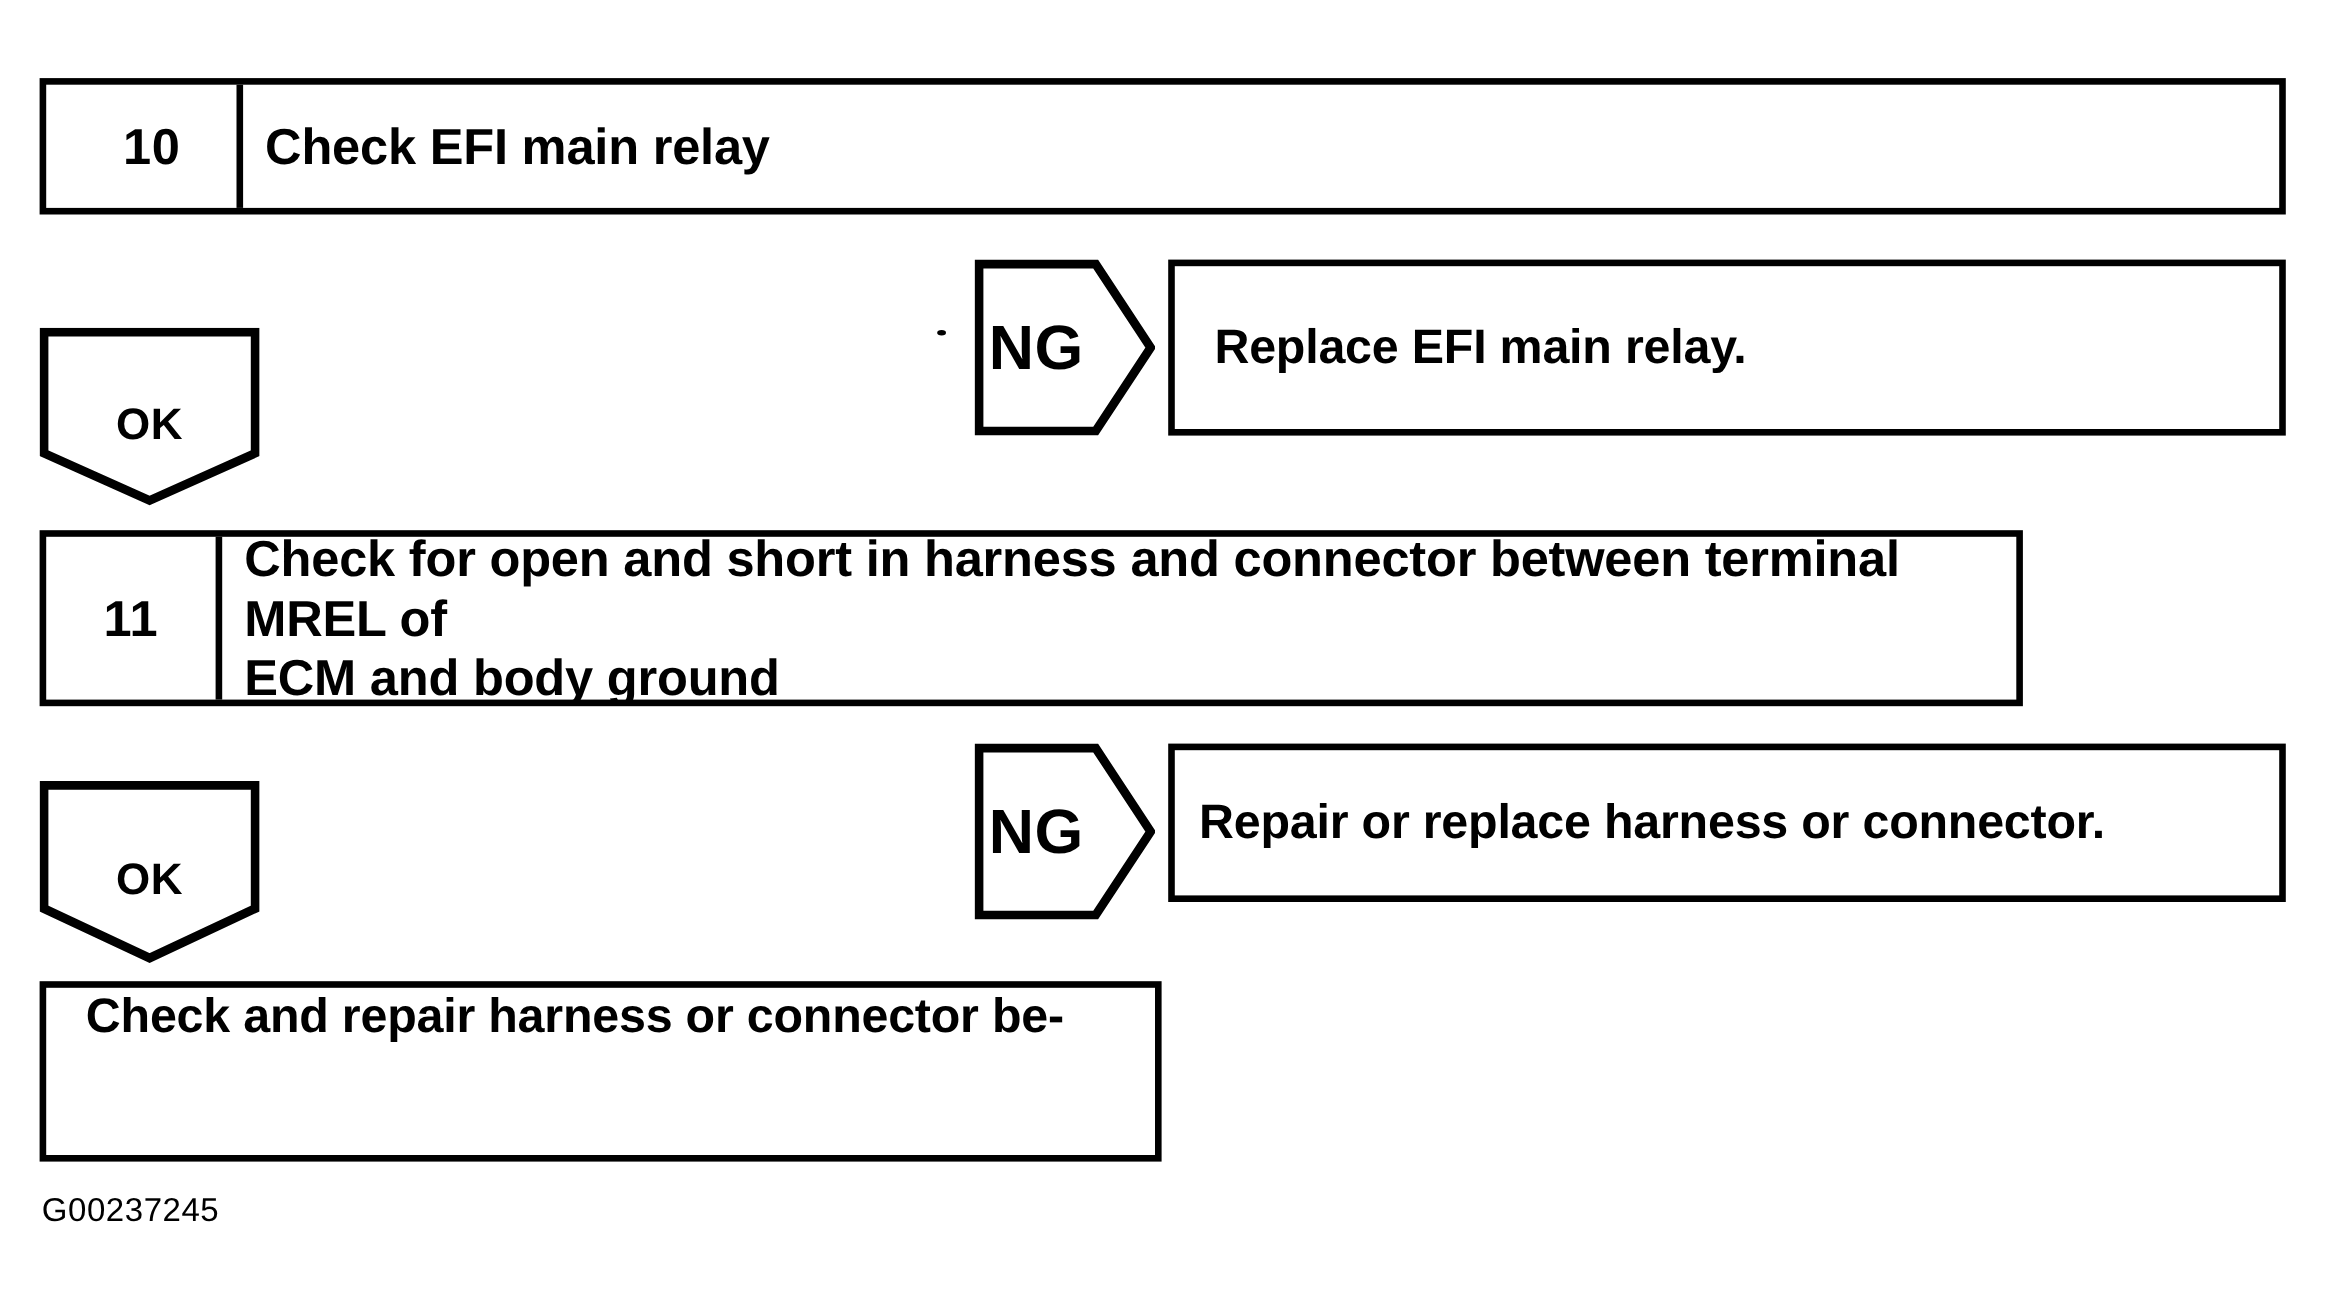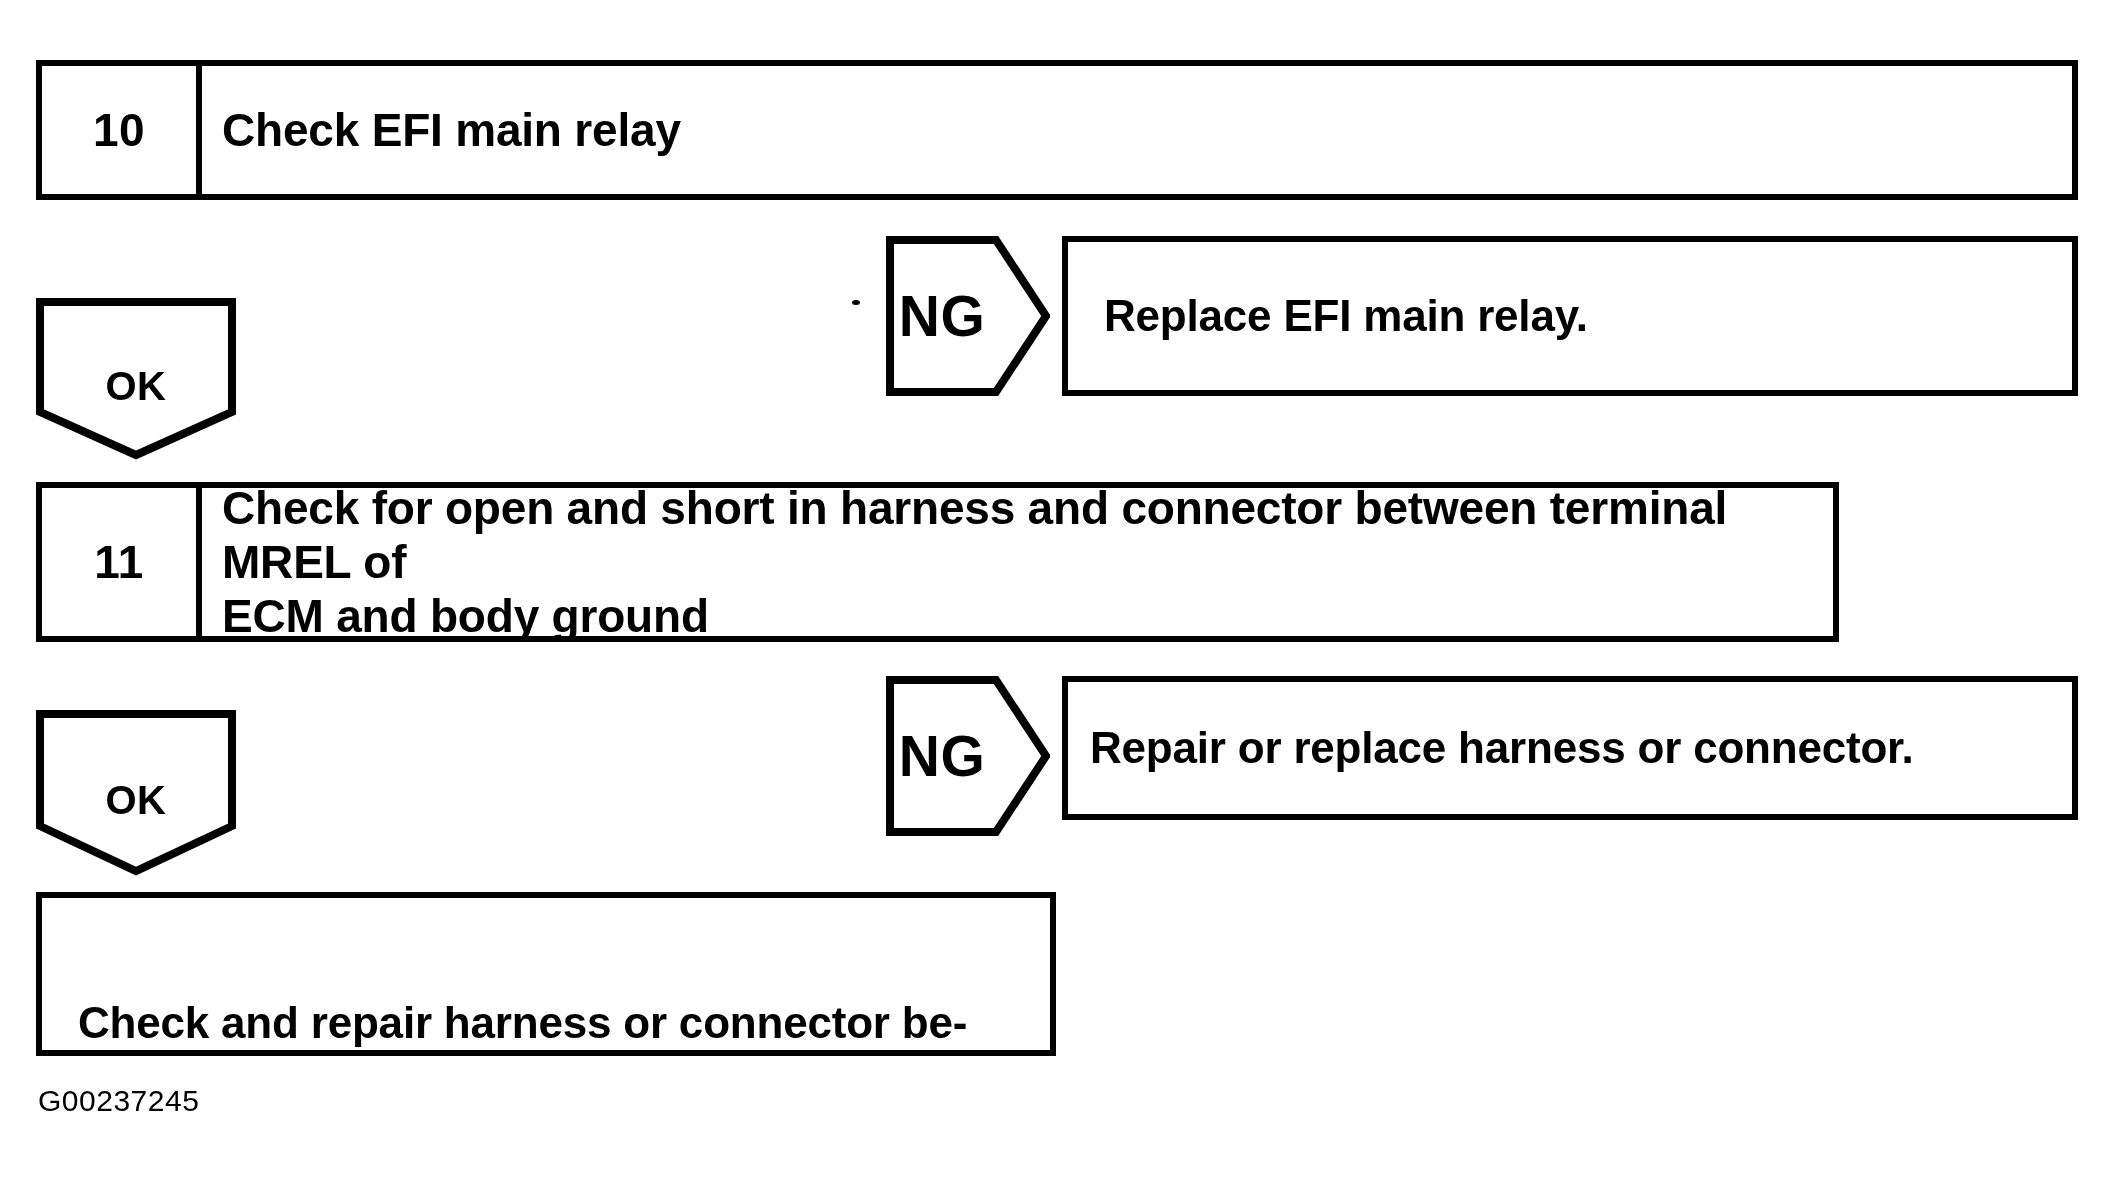--- a/index.html
+++ b/index.html
@@ -63,21 +63,21 @@
     background: #fff;
     display: flex;
     align-items: center;
     padding-left: 22px;
     padding-right: 16px;
     font-size: 44px;
     font-weight: 700;
     line-height: 1.2;
     letter-spacing: -0.2px;
   }
-  .action-box.multi { align-items: flex-end; padding-left: 36px; }
+  .action-box.multi { align-items: flex-start; padding-left: 36px; }
 
   
   .ok-arrow { position: absolute; }
   .ok-arrow svg { display: block; }
   .ok-label {
     position: absolute;
     left: 0; right: 0;
     text-align: center;
     font-size: 40px;
     font-weight: 700;
@@ -115,21 +115,21 @@
     position: absolute;
     background: #000;
     border-radius: 50%;
   }
 </style>
 </head>
 <body>
 
 <div id="canvas">
 
-  <div class="node step-box" style="left:36px; top:60px; width:2042px; height:140px;">
+  <div class="node step-box" style="left:36px; top:71px; width:2042px; height:124px;padding-left:19px;">
     <div class="step-num">10</div>
     <div class="step-text">Check EFI main relay</div>
   </div>
 
   <div class="speck" style="left:852px; top:300px; width:8px; height:5px;"></div>
 
   <div class="ok-arrow" style="left:36px; top:298px; width:200px; height:162px;">
     <svg width="200" height="162" viewBox="0 0 200 162">
       <polygon points="4,4 196,4 196,114 100,157 4,114" fill="#ffffff" stroke="#000000" stroke-width="8" stroke-linejoin="miter"></polygon>
     </svg>

